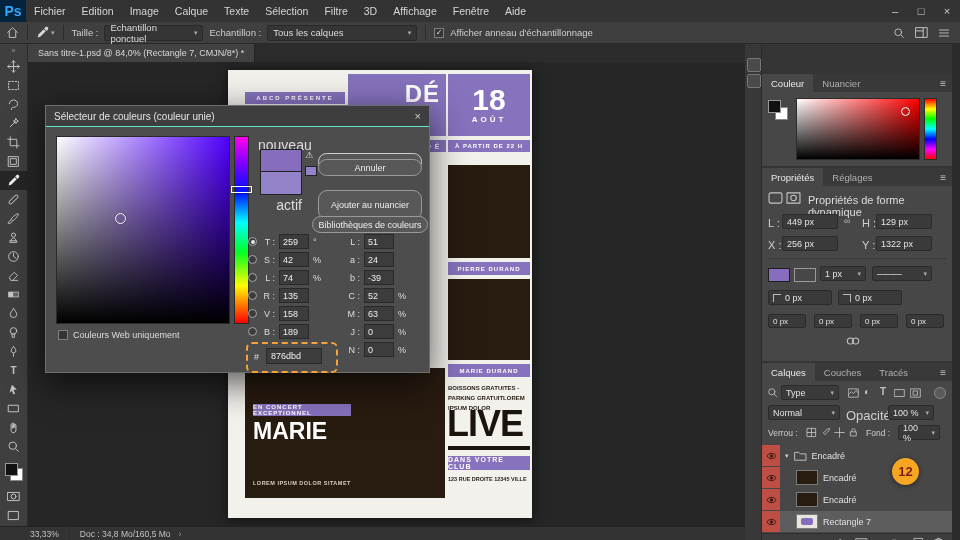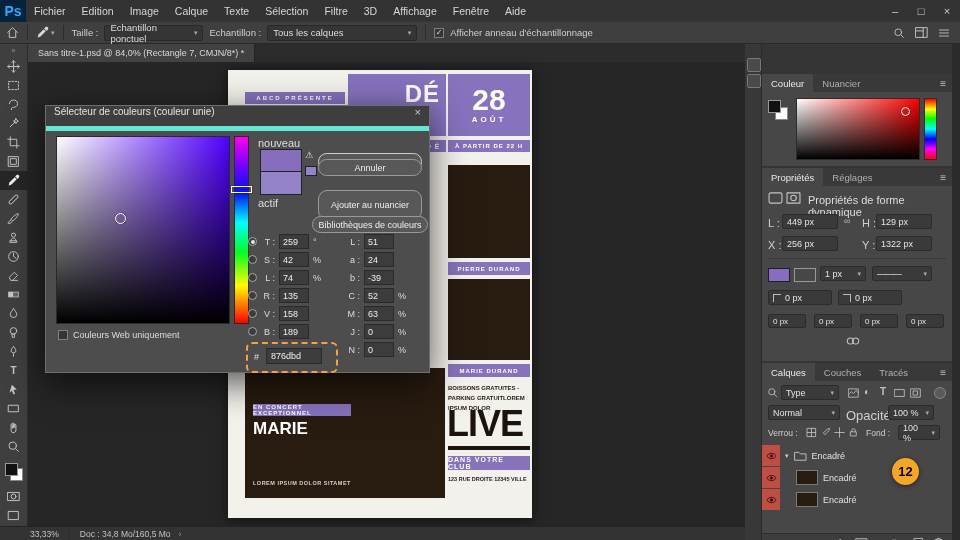--- a/index.html
+++ b/index.html
@@ -40,29 +40,29 @@
 
   
   .canvas{position:absolute;left:28px;top:62px;width:717px;height:464px;background:#262626;z-index:1}
   .poster{position:absolute;left:228px;top:70px;width:304px;height:448px;background:#f3f1ec;box-shadow:0 2px 12px rgba(0,0,0,.6);z-index:2;overflow:hidden}
   .pp{position:absolute;background:#8672bd;color:#fff;display:flex;align-items:center;justify-content:center;font-weight:bold}
   .ptxt{position:absolute;color:#241a12;font-weight:bold}
   .photo{position:absolute;background:#281b10}
 
   
   .dialog{position:absolute;left:45px;top:105px;width:385px;height:268px;background:#4d4d4d;border:1px solid #6e6e6e;box-shadow:0 10px 34px rgba(0,0,0,.65);z-index:30;box-sizing:border-box}
-  .dtitle{height:20px;background:#3e3e3e;border-bottom:5px solid #5eead4;display:flex;padding:0 8px;font-size:10px;color:#e2e2e2}
+  .dtitle{height:20px;background:#3e3e3e;border-bottom:1px solid #5eead4;display:flex;align-items:center;padding:0 8px;font-size:10px;color:#e2e2e2}
   .dclose{margin-left:auto;color:#c9c9c9;font-size:11px}
   .cfield{position:absolute;left:10px;top:30px;width:172px;height:186px;border:1px solid #2a2a2a;
           background:linear-gradient(to top,#000,rgba(0,0,0,0)),linear-gradient(to right,#fff,hsl(259,100%,50%))}
   .cmark{position:absolute;width:9px;height:9px;border:1px solid #fff;border-radius:50%;box-shadow:0 0 1px #000}
   .hue{position:absolute;left:188px;top:30px;width:13px;height:186px;border:1px solid #2a2a2a;
        background:linear-gradient(to bottom,#ff00ee 0%,#8000ff 14%,#0011ff 30%,#00ffff 46%,#00ff22 62%,#fffb00 80%,#ff0000 100%)}
   .huemark{position:absolute;left:185px;top:80px;width:19px;height:5px;border:1px solid #fff;box-shadow:0 0 1px #000}
-  .swl{position:absolute;font-size:11px;color:#ddd;width:44px;text-align:left}
+  .swl{position:absolute;font-size:14px;color:#ddd;width:44px;text-align:right}
   .dsw{position:absolute;width:40px;border:1px solid #222}
   .dbtn{position:absolute;border:1px solid #9a9a9a;border-radius:9px;background:#585858;display:flex;align-items:center;justify-content:center;font-size:9px;color:#eee;box-sizing:border-box}
   .crow{position:absolute;display:flex;align-items:center;gap:4px;height:15px}
   .rad{width:9px;height:9px;border:1px solid #a5a5a5;border-radius:50%;background:#3c3c3c;position:relative;box-sizing:border-box;flex:none}
   .rad.on::after{content:"";position:absolute;left:1.5px;top:1.5px;right:1.5px;bottom:1.5px;background:#e8e8e8;border-radius:50%}
   .clbl{font-size:9px;color:#ddd;width:14px;text-align:right}
   .cunit{font-size:9px;color:#ddd}
   .cfld{width:30px;height:15px;background:#3c3c3c;border:1px solid #2a2a2a;font-size:9px;color:#eee;display:flex;align-items:center;padding:0 3px;box-sizing:border-box}
   .hexfld{position:absolute;left:220px;top:242px;width:56px;height:16px;background:#3c3c3c;border:1px solid #2a2a2a;font-size:9px;color:#eee;display:flex;align-items:center;padding:0 4px;box-sizing:border-box}
   .dashy{position:absolute;left:200px;top:236px;width:88px;height:27px;border:2px dashed #f5a33c;border-radius:6px;pointer-events:none;z-index:5}
@@ -84,21 +84,21 @@
   .corn{width:7px;height:7px;border-left:1.5px solid #bbb;border-top:1.5px solid #bbb;flex:none}
   .lrow{position:absolute;left:0;width:190px;height:21px;background:#474747;display:flex;align-items:center;gap:5px;font-size:9px;color:#e0e0e0}
   .lrow.sel{background:#5d5d5d}
   .eyec{width:18px;height:21px;background:#bf4f44;display:flex;align-items:center;justify-content:center;flex:none}
   .thumb{width:22px;height:15px;border:1px solid #7a7a7a;box-sizing:border-box;flex:none}
   .lbar{position:absolute;left:0;width:190px;height:18px;background:#3d3d3d;border-top:1px solid #2f2f2f;display:flex;align-items:center;justify-content:flex-end;gap:9px;padding:0 8px;font-size:9px;color:#c0c0c0;box-sizing:border-box}
 
   
   .status{position:absolute;left:0;top:526px;width:745px;height:14px;background:#333;border-top:1px solid #222;display:flex;align-items:center;font-size:8.5px;color:#c2c2c2;gap:8px;padding-left:30px;z-index:4;box-sizing:border-box}
 
-  .badge{position:absolute;left:892px;top:458px;width:27px;height:27px;border-radius:50%;background:#f5a623;color:#000000;font-weight:bold;font-size:13px;display:flex;align-items:center;justify-content:center;z-index:40;box-shadow:0 1px 5px rgba(0,0,0,.5)}
+  .badge{position:absolute;left:892px;top:458px;width:27px;height:27px;border-radius:50%;background:#f5a623;color:#7f1d1d;font-weight:bold;font-size:13px;display:flex;align-items:center;justify-content:center;z-index:40;box-shadow:0 1px 5px rgba(0,0,0,.5)}
 </style>
 </head>
 <body>
 
 <div class="menubar">
   <div class="pslogo">Ps</div>
   <div class="mitem">Fichier</div>
   <div class="mitem">Edition</div>
   <div class="mitem">Image</div>
   <div class="mitem">Calque</div>
@@ -304,36 +304,36 @@
       </svg>
     </div>
 </div>
 
 <div class="canvas"></div>
 <div class="poster">
   <div class="pp" style="left:17px;top:22px;width:100px;height:12px;font-size:6px;letter-spacing:2px">ABCD PRÉSENTE</div>
   <div class="pp" style="left:120px;top:4px;width:98px;height:62px;align-items:flex-start;justify-content:flex-end;padding:6px;box-sizing:border-box;font-size:24px;letter-spacing:1px;font-weight:900">DÉ</div>
   <div class="pp" style="left:120px;top:70px;width:98px;height:12px;justify-content:flex-end;padding-right:6px;box-sizing:border-box;font-size:6.5px;letter-spacing:1px">D É</div>
   <div class="pp" style="left:220px;top:4px;width:82px;height:62px;flex-direction:column">
-    <span style="font-size:30px;font-weight:900;line-height:.9">28</span>
+    <span style="font-size:30px;font-weight:900;line-height:.9">18</span>
     <span style="font-size:8px;letter-spacing:3px;margin-top:2px">AOÛT</span>
   </div>
   <div class="pp" style="left:220px;top:70px;width:82px;height:12px;font-size:6px;letter-spacing:1px">À PARTIR DE 22 H</div>
   <div class="photo" style="left:220px;top:95px;width:82px;height:93px"></div>
   <div class="pp" style="left:220px;top:192px;width:82px;height:13px;font-size:6px;letter-spacing:1px">PIERRE DURAND</div>
   <div class="photo" style="left:220px;top:209px;width:82px;height:81px"></div>
   <div class="pp" style="left:220px;top:294px;width:82px;height:13px;font-size:6px;letter-spacing:1px">MARIE DURAND</div>
   <div class="ptxt" style="left:220px;top:313px;width:82px;font-size:6px;line-height:1.7">BOISSONS GRATUITES - PARKING GRATUITLOREM IPSUM DOLOR</div>
   <div class="ptxt" style="left:219px;top:336px;width:84px;font-size:36px;font-weight:900;letter-spacing:-1px;line-height:1;color:#1a140c">LIVE</div>
   <div style="position:absolute;left:220px;top:376px;width:82px;height:4px;background:#1a140c"></div>
   <div class="pp" style="left:220px;top:386px;width:82px;height:14px;font-size:7px;letter-spacing:1px">DANS VOTRE CLUB</div>
   <div class="ptxt" style="left:220px;top:406px;width:82px;font-size:5.5px">123 RUE DROITE 12345 VILLE</div>
   <div class="photo" style="left:17px;top:298px;width:200px;height:130px">
     <div class="pp" style="left:8px;top:36px;width:98px;height:12px;font-size:6px;letter-spacing:1px;position:absolute">EN CONCERT EXCEPTIONNEL</div>
-    <div style="position:absolute;left:8px;top:52px;font-size:17px;font-weight:900;color:#fff;line-height:1">MARIE</div>
+    <div style="position:absolute;left:8px;top:52px;font-size:23px;font-weight:900;color:#fff;line-height:1">MARIE</div>
     <div style="position:absolute;left:8px;top:112px;font-size:5.5px;color:#d8d0c2;letter-spacing:.5px;font-weight:bold">LOREM IPSUM DOLOR SITAMET</div>
   </div>
 </div>
 
 <div class="dialog">
   <div class="dtitle">
     <span>Sélecteur de couleurs (couleur unie)</span>
     <span class="dclose">×</span>
   </div>
   <div class="cfield">
@@ -615,20 +615,33 @@
         <span class="eyec">
             <svg width="11" height="8" viewBox="0 0 16 11" style="fill:none;stroke:#3c1714;stroke-width:1.4">
               <path d="M1 5.5S4 1.5 8 1.5s7 4 7 4-3 4-7 4-7-4-7-4z"></path>
               <circle cx="8" cy="5.5" r="1.8" fill="#3c1714"></circle>
             </svg>
           </span>
         <span style="width:6px"></span>
         <span class="thumb" style="background:#281b10"></span>
         <span>Encadré</span>
       </div>
+      <div class="lrow sel" style="top:130px">
+        <span class="eyec">
+            <svg width="11" height="8" viewBox="0 0 16 11" style="fill:none;stroke:#3c1714;stroke-width:1.4">
+              <path d="M1 5.5S4 1.5 8 1.5s7 4 7 4-3 4-7 4-7-4-7-4z"></path>
+              <circle cx="8" cy="5.5" r="1.8" fill="#3c1714"></circle>
+            </svg>
+          </span>
+        <span style="width:6px"></span>
+        <span class="thumb" style="background:#e9e6e0;position:relative">
+            <span style="position:absolute;left:4px;top:3px;width:12px;height:7px;background:#876dbd;border-radius:2px"></span>
+          </span>
+        <span>Rectangle 7</span>
+      </div>
     </div>
     <div class="lbar" style="top:473px">
       <span>∞</span>
       <span>fx</span>
       <span>
           <svg class="ic" width="13" height="10" viewBox="0 0 16 13">
             <rect x="1" y="1" width="14" height="11"></rect>
             <circle cx="8" cy="6.5" r="3"></circle>
           </svg>
         </span>

